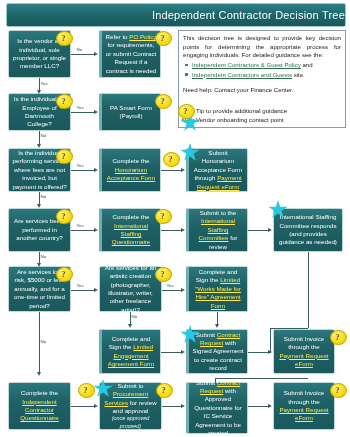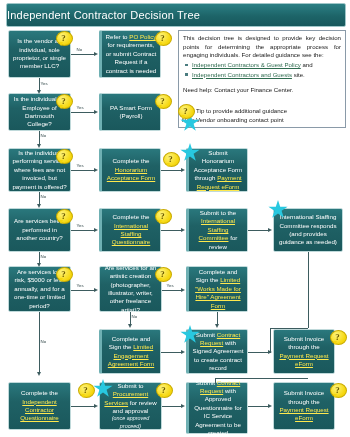--- a/index.html
+++ b/index.html
@@ -4,21 +4,21 @@
 <style>
   html,body{margin:0;padding:0;background:#ffffff;}
   body{width:350px;height:437px;position:relative;overflow:hidden;
        font-family:"Liberation Sans",sans-serif;}
   #stage{position:absolute;left:0;top:0;width:350px;height:437px;}
 
   
   .title-bar{position:absolute;left:6px;top:3px;width:338px;height:22px;
     background:linear-gradient(180deg,#2b7f84 0%,#1d6468 55%,#17585c 100%);
     border:1px solid #9fc7c9;border-radius:2px;
-    display:flex;align-items:center;justify-content:flex-start;}
+    display:flex;align-items:center;justify-content:flex-end;}
   .title-bar span{color:#ffffff;font-size:11px;letter-spacing:.2px;}
 
   
   .box{position:absolute;box-sizing:border-box;
     background:linear-gradient(180deg,#2a787d 0%,#1f6165 40%,#1a585c 100%);
     border:1px solid #bfd9da;border-radius:2px;
     display:flex;align-items:center;justify-content:center;text-align:center;
     color:#ffffff;font-size:6.2px;line-height:1.35;padding:2px 3px;}
   .box .inner{width:100%;}
   .box.lbar{border-left:3px solid #6fb0b3;}

